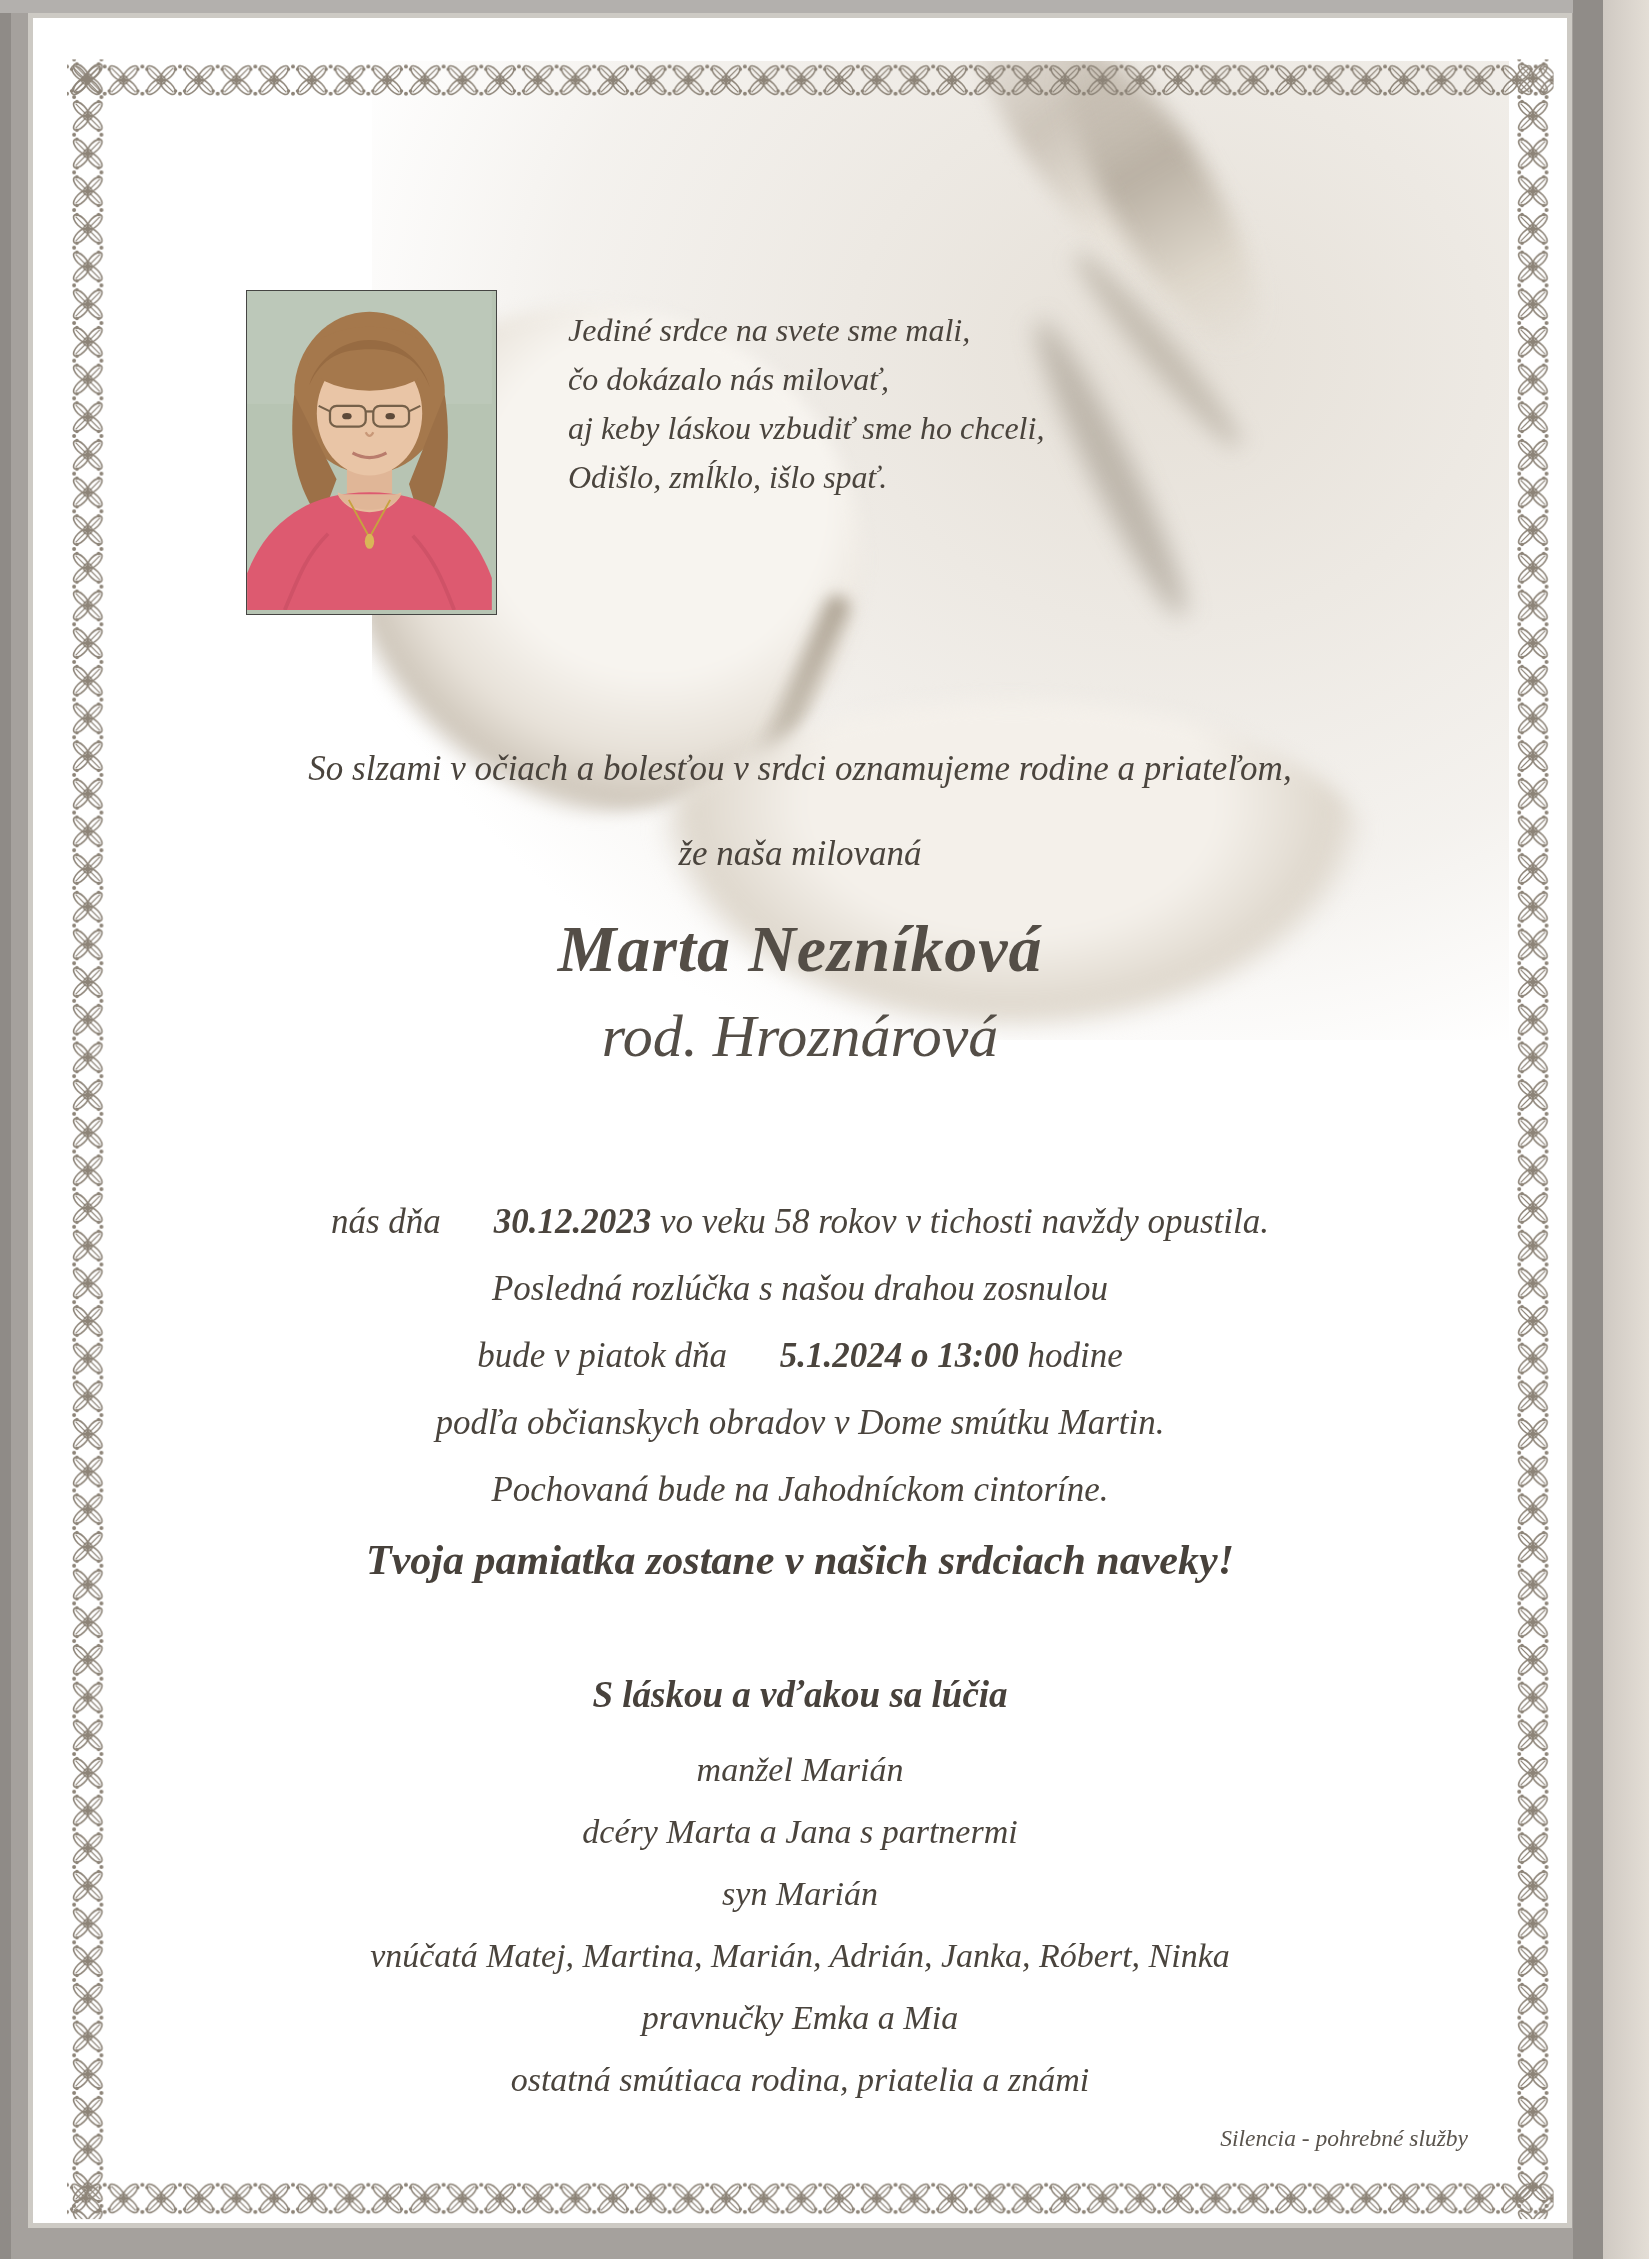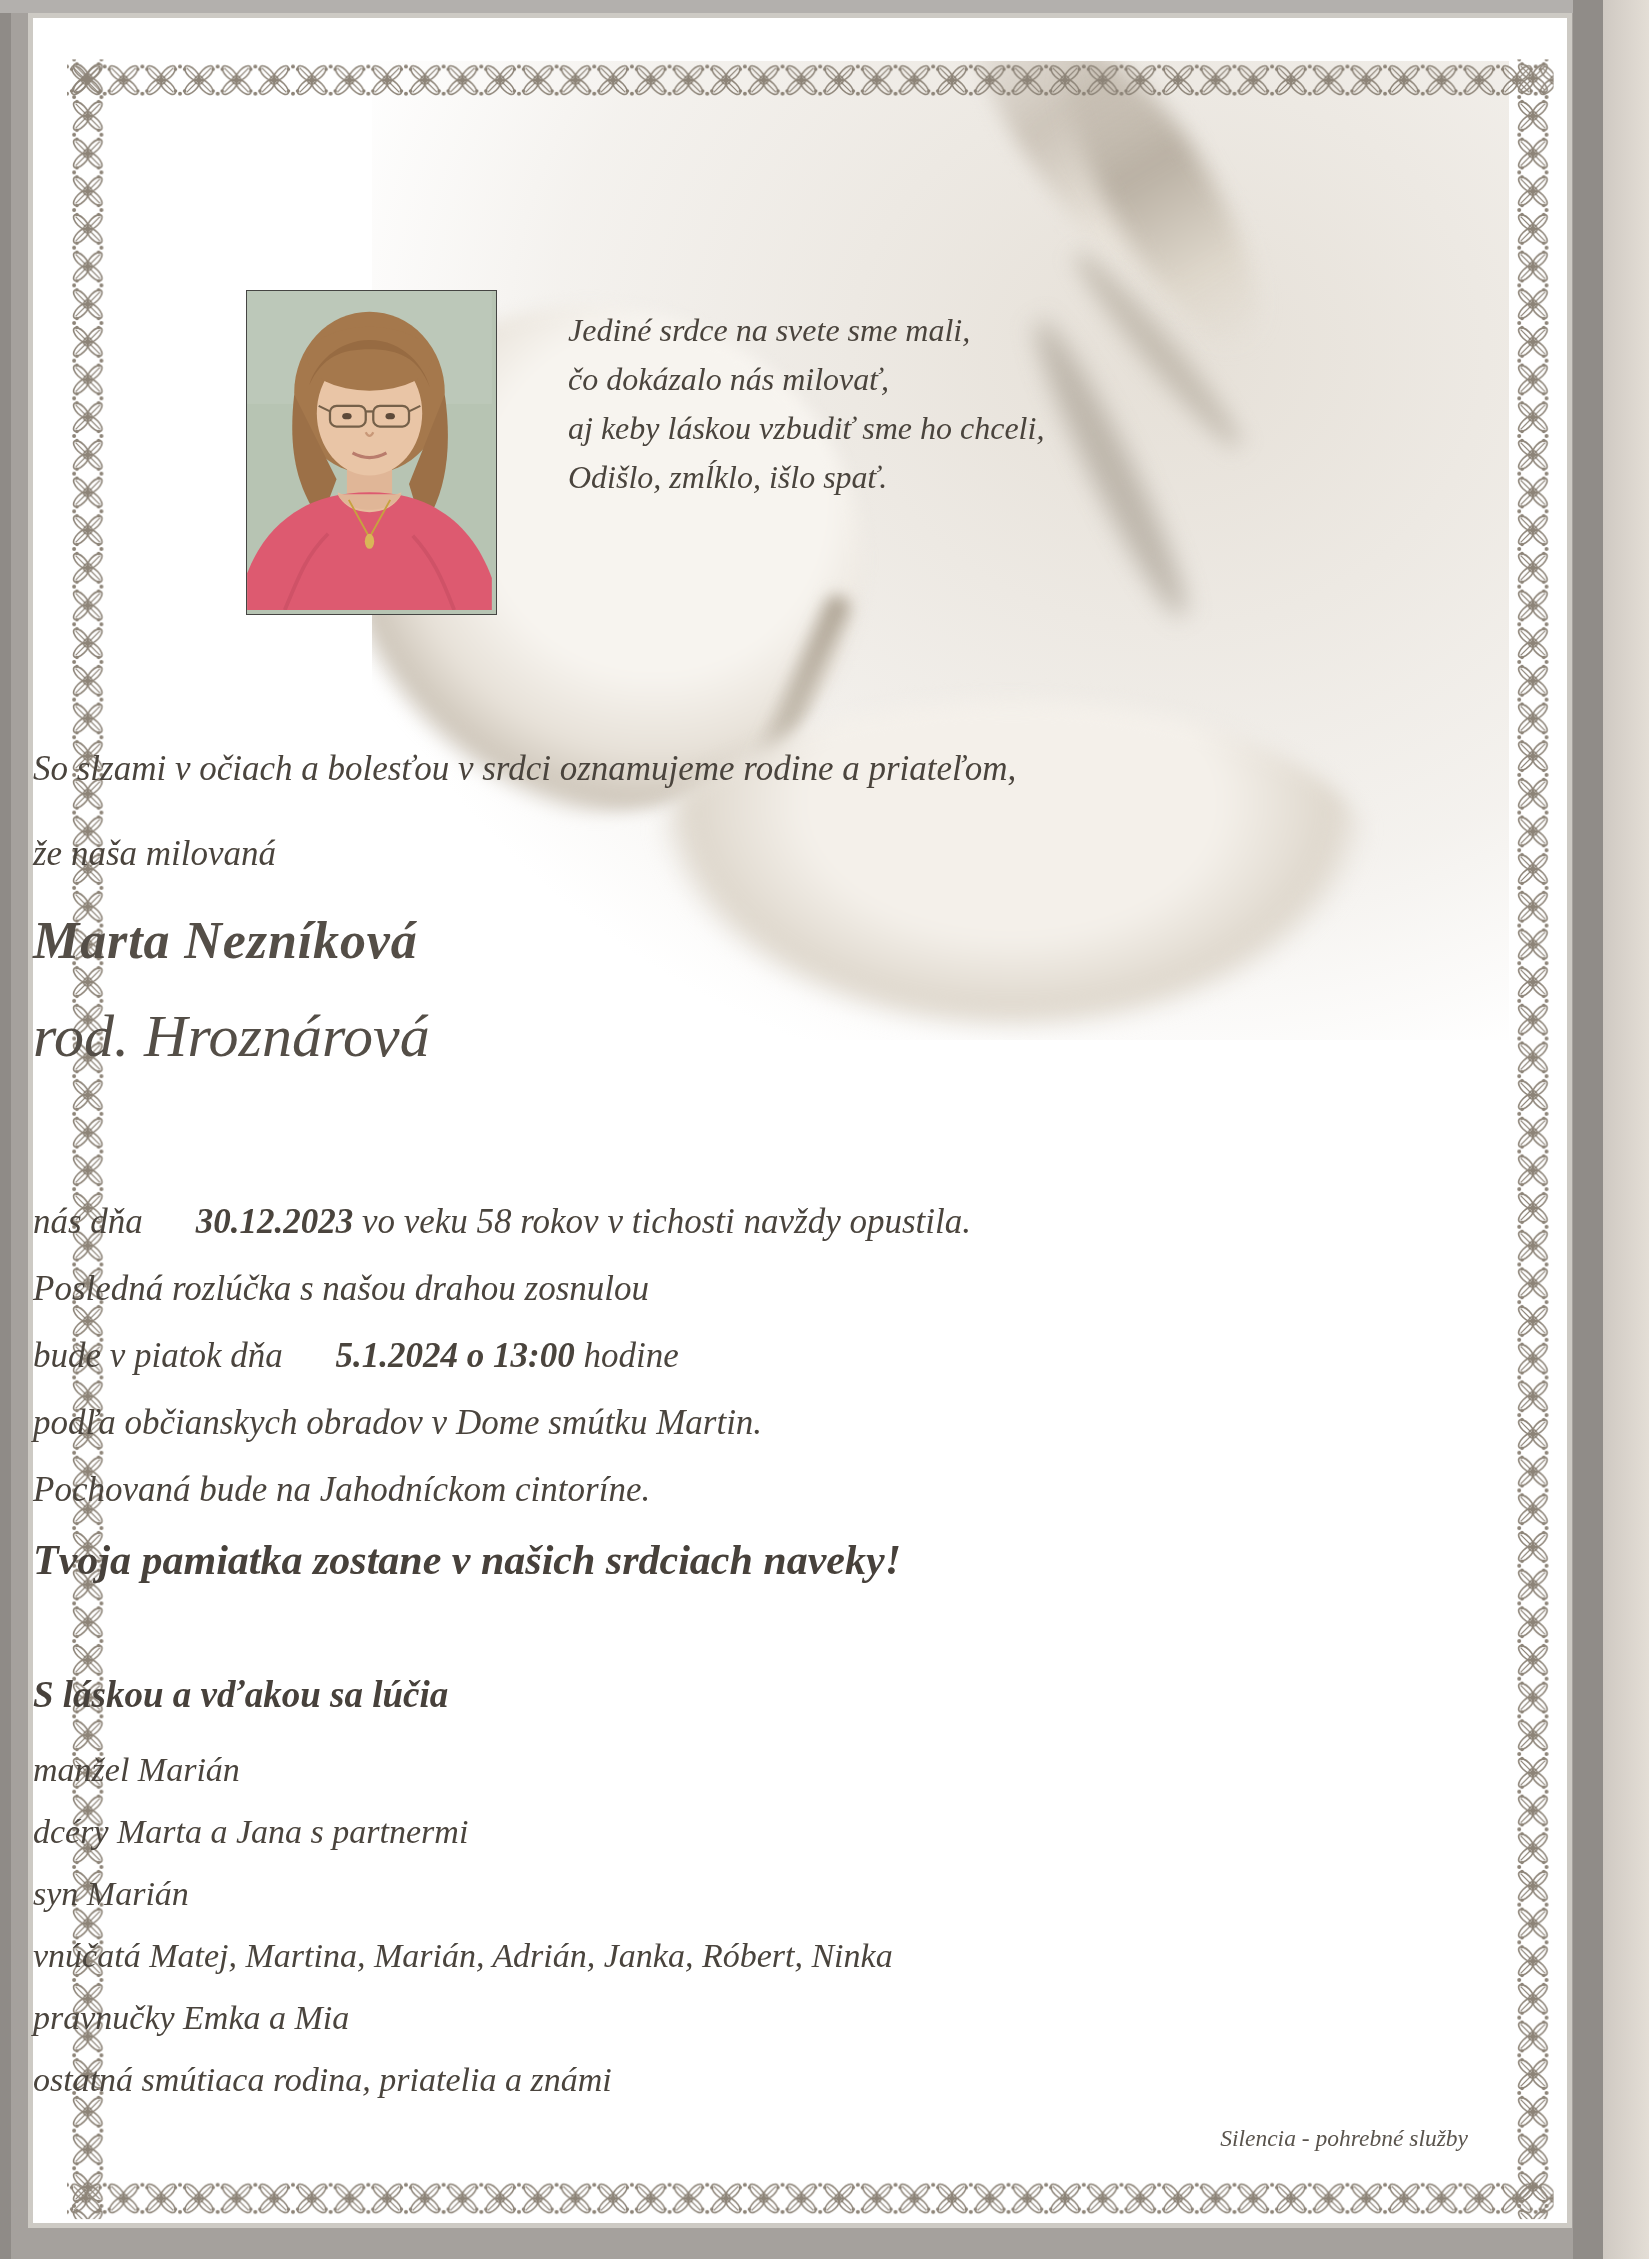--- a/index.html
+++ b/index.html
@@ -39,25 +39,25 @@
   .shadow2{left:659px;top:273px;width:254px;height:32px;transform:rotate(50deg);
     background:#b7afa2;opacity:.7;filter:blur(11.3px);}
   .spadix{left:400px;top:523px;width:26px;height:282px;transform:rotate(24deg);border-radius:13px;
     background:linear-gradient(#b2a899,#d9d3c8);filter:blur(7.5px);}
   
   .ornament{position:absolute;left:0;top:0;pointer-events:none;}
   
   .photo{position:absolute;left:213px;top:272px;width:249px;height:323px;
     border:1.9px solid #454543;background:#b7c4b3;}
   
-  .txt{position:absolute;left:0;width:100%;color:#4a443d;font-style:italic;}
+  .txt{position:absolute;left:0;width:100%;text-align:center;color:#4a443d;font-style:italic;}
   .poem{position:absolute;left:535px;top:288px;text-align:left;color:#4a443d;
     font-style:italic;font-size:32px;line-height:49px;white-space:nowrap;}
   .announce{top:708px;font-size:35px;line-height:85px;}
-  .name{top:893px;font-size:52px;font-weight:bold;color:#544e47;letter-spacing:0.9px;}
+  .name{top:893px;font-size:66px;font-weight:bold;color:#544e47;letter-spacing:0.9px;}
   .maiden{top:984px;font-size:60px;color:#544e47;}
   .notice{top:1170px;font-size:35px;line-height:67px;}
   .memory{top:1518px;font-size:42px;font-weight:bold;color:#47413b;}
   .farewell{top:1655px;font-size:37px;font-weight:bold;color:#47413b;}
   .mourners{top:1721px;font-size:34px;line-height:62px;font-style:italic;}
   .service{position:absolute;right:99px;top:2107px;text-align:right;color:#5a544d;
     font-style:italic;font-size:23.5px;}
   .b{font-weight:bold;margin-left:44px;}
 </style>
 </head>

